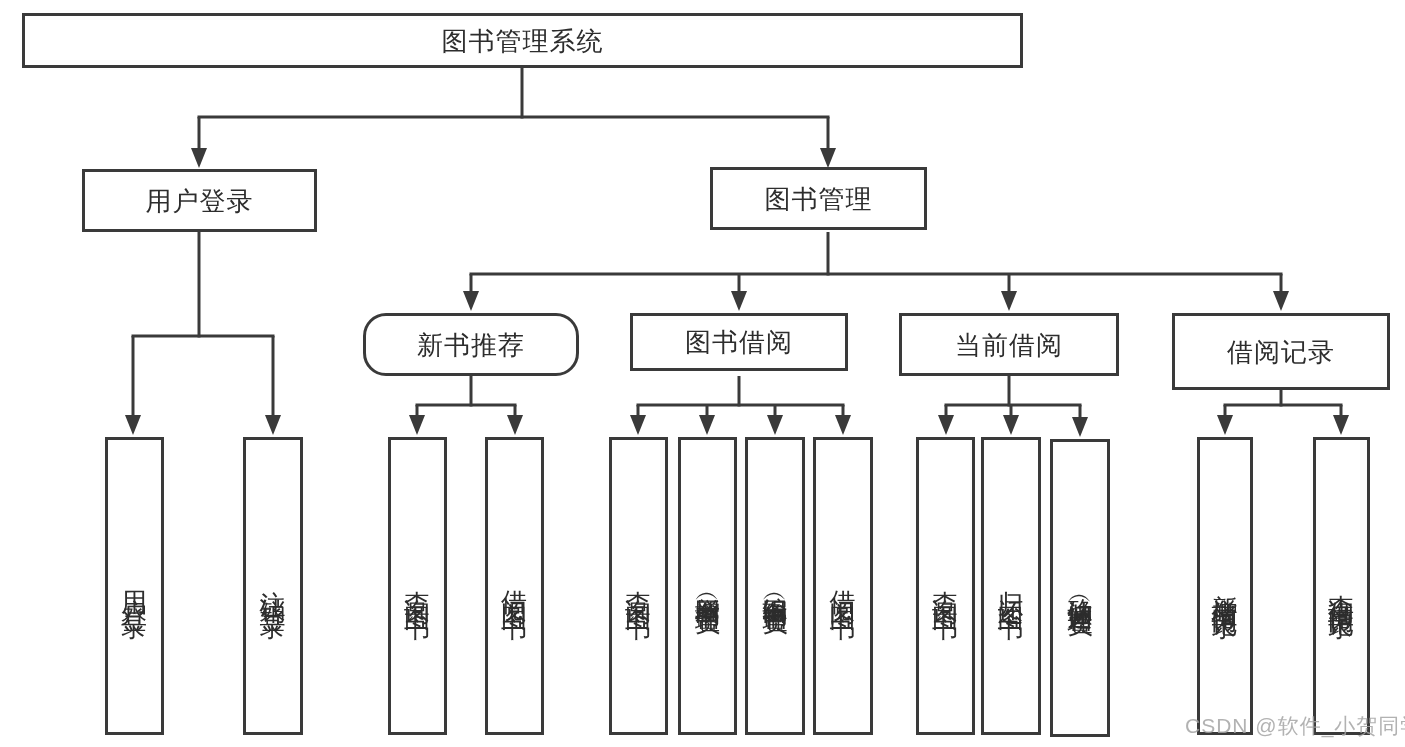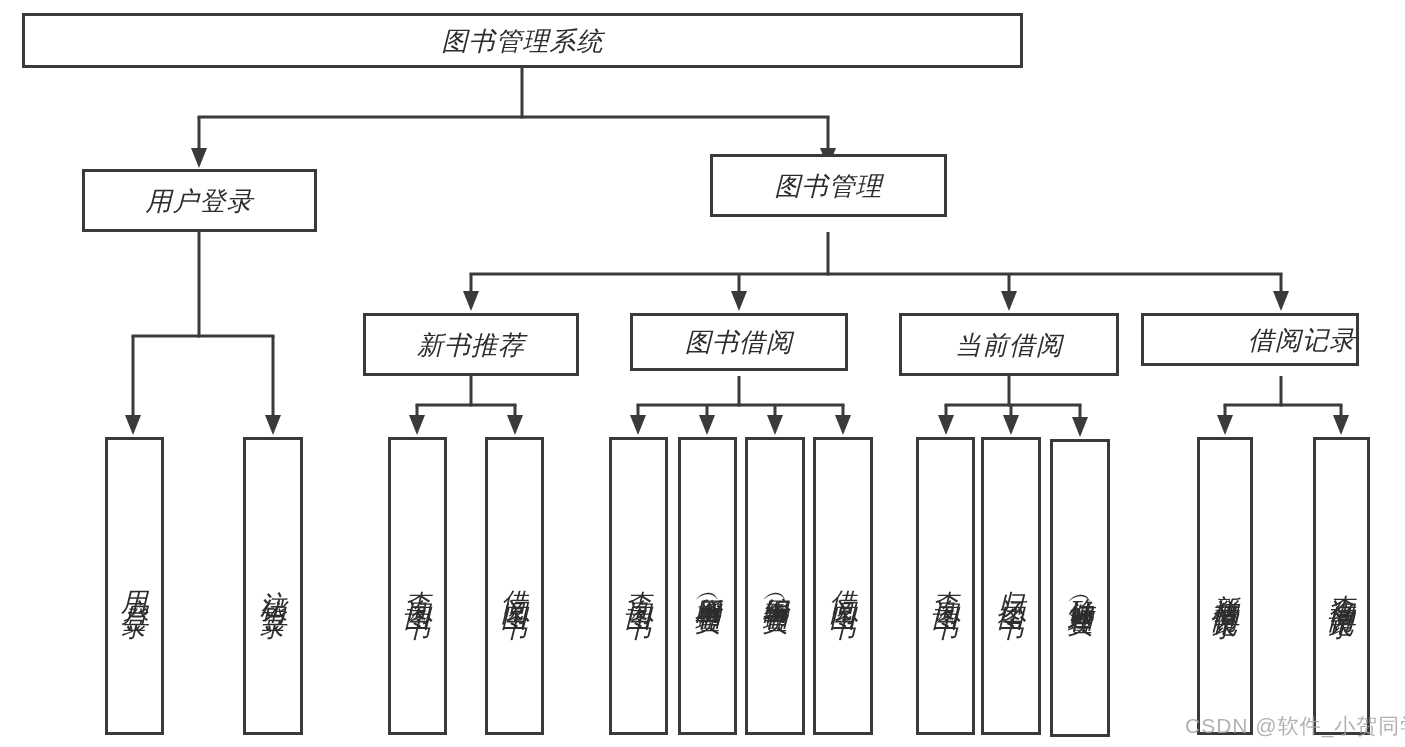--- a/index.html
+++ b/index.html
@@ -34,21 +34,20 @@
     border: 3px solid #3a3a3a;
     background: #ffffff;
     display: flex;
     align-items: center;
     justify-content: center;
     color: #2d2d2d;
     font-size: 26px;
     letter-spacing: 1px;
     z-index: 1;
     line-height: 1;
-    font-style: italic;
   }
   .vtext {
     writing-mode: vertical-rl;
     text-orientation: mixed;
     letter-spacing: 8px;
     line-height: 1;
   }
   .vtext.v6 { letter-spacing: 4px; }
   .vtext.v9 { letter-spacing: 2px; font-size: 25px; }
   .watermark {
@@ -130,34 +129,34 @@
     <polygon points="1333,415 1349,415 1341,435"></polygon>
   </svg>
 
   <div class="node" style="left:22px; top:13px; width:1001px; height:55px;">
     <span>图书管理系统</span>
   </div>
 
   <div class="node" style="left:82px; top:169px; width:235px; height:63px;">
     <span>用户登录</span>
   </div>
-  <div class="node" style="left:710px; top:154px; width:237px; height:63px;">
+  <div class="node" style="left:710px; top:167px; width:217px; height:63px;">
     <span>图书管理</span>
   </div>
 
-  <div class="node" style="left:363px; top:313px; width:216px; height:63px;">
+  <div class="node" style="left:363px; top:313px; width:216px; height:63px;border-radius:23px;">
     <span>新书推荐</span>
   </div>
   <div class="node" style="left:630px; top:313px; width:218px; height:58px;">
     <span>图书借阅</span>
   </div>
   <div class="node" style="left:899px; top:313px; width:220px; height:63px;text-align:center;">
     <span>当前借阅</span>
   </div>
-  <div class="node" style="left:1141px; top:313px; width:218px; height:53px;justify-content:flex-end;">
+  <div class="node" style="left:1172px; top:313px; width:218px; height:77px;">
     <span>借阅记录</span>
   </div>
 
   <div class="node" style="left:105px; top:437px; width:59px; height:298px;">
     <span class="vtext">用户登录</span>
   </div>
   <div class="node" style="left:243px; top:437px; width:60px; height:298px;">
     <span class="vtext">注销登录</span>
   </div>
 

